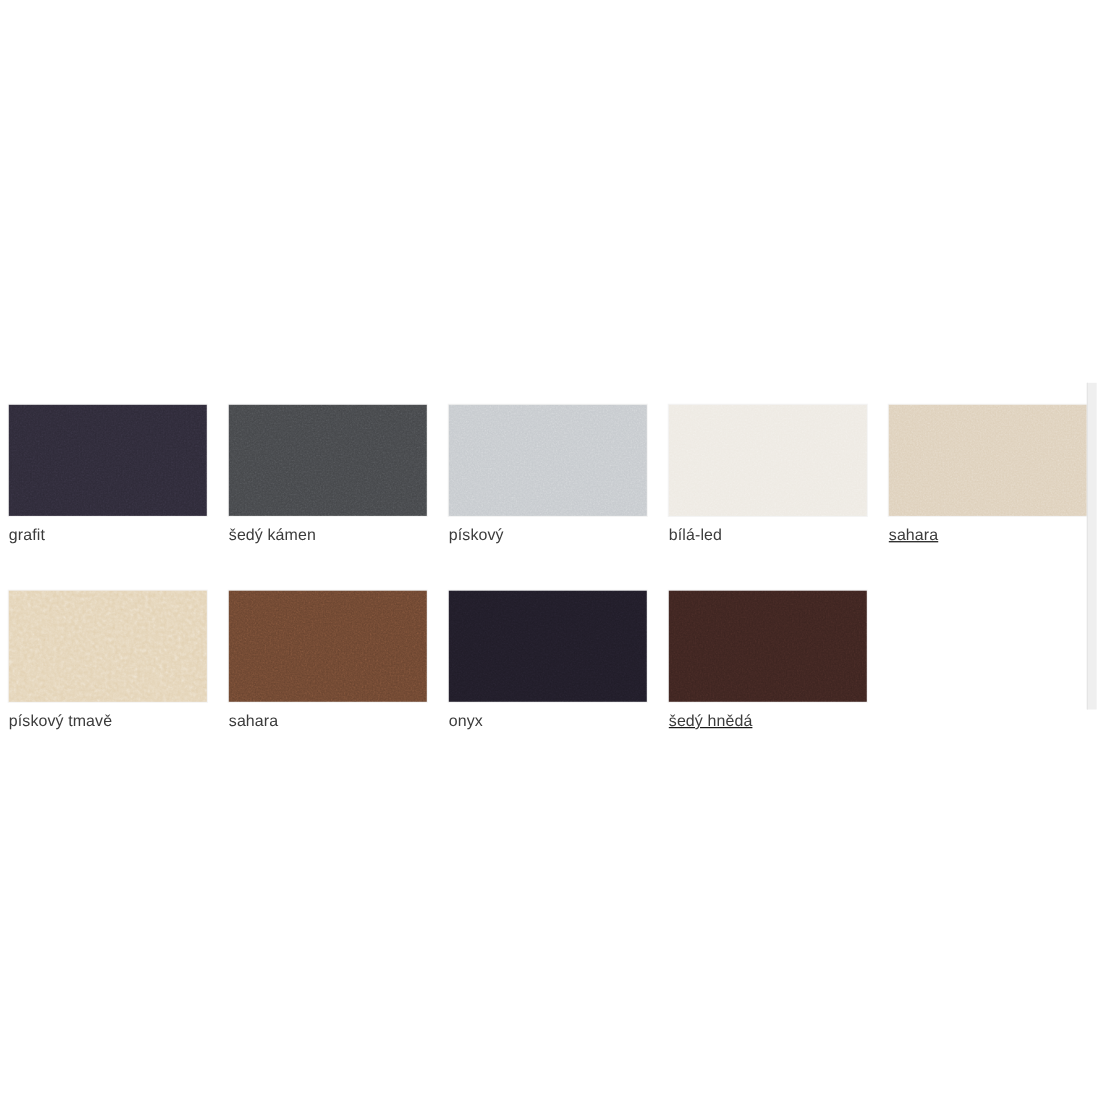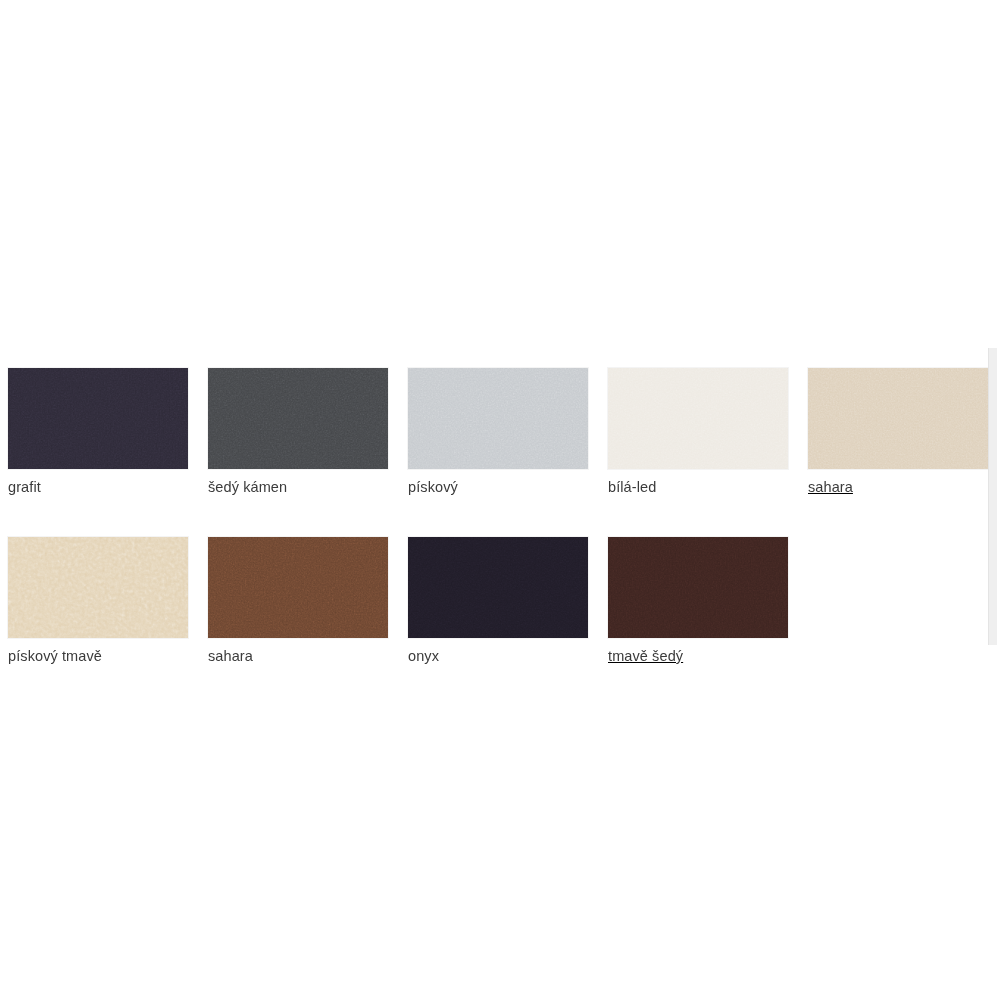--- a/index.html
+++ b/index.html
@@ -276,20 +276,20 @@
                   </feComponentTransfer>
                 </filter>
                 <linearGradient id="lg8" x1="0" y1="0" x2="0" y2="1">
                   <stop offset="0%" stop-color="#5e3b31"></stop>
                   <stop offset="100%" stop-color="#261513"></stop>
                 </linearGradient>
               </defs>
               <rect width="180" height="101" fill="url(#lg8)" filter="url(#n8)"></rect>
             </svg>
           </div>
-          <span class="swatch-label">tmavě šedý</span>
+          <span class="swatch-label">šedý hnědá</span>
         </div>
       </div>
     </div>
 
   <div id="scroll-strip"></div>
 
 </div>
 
 </body></html>

